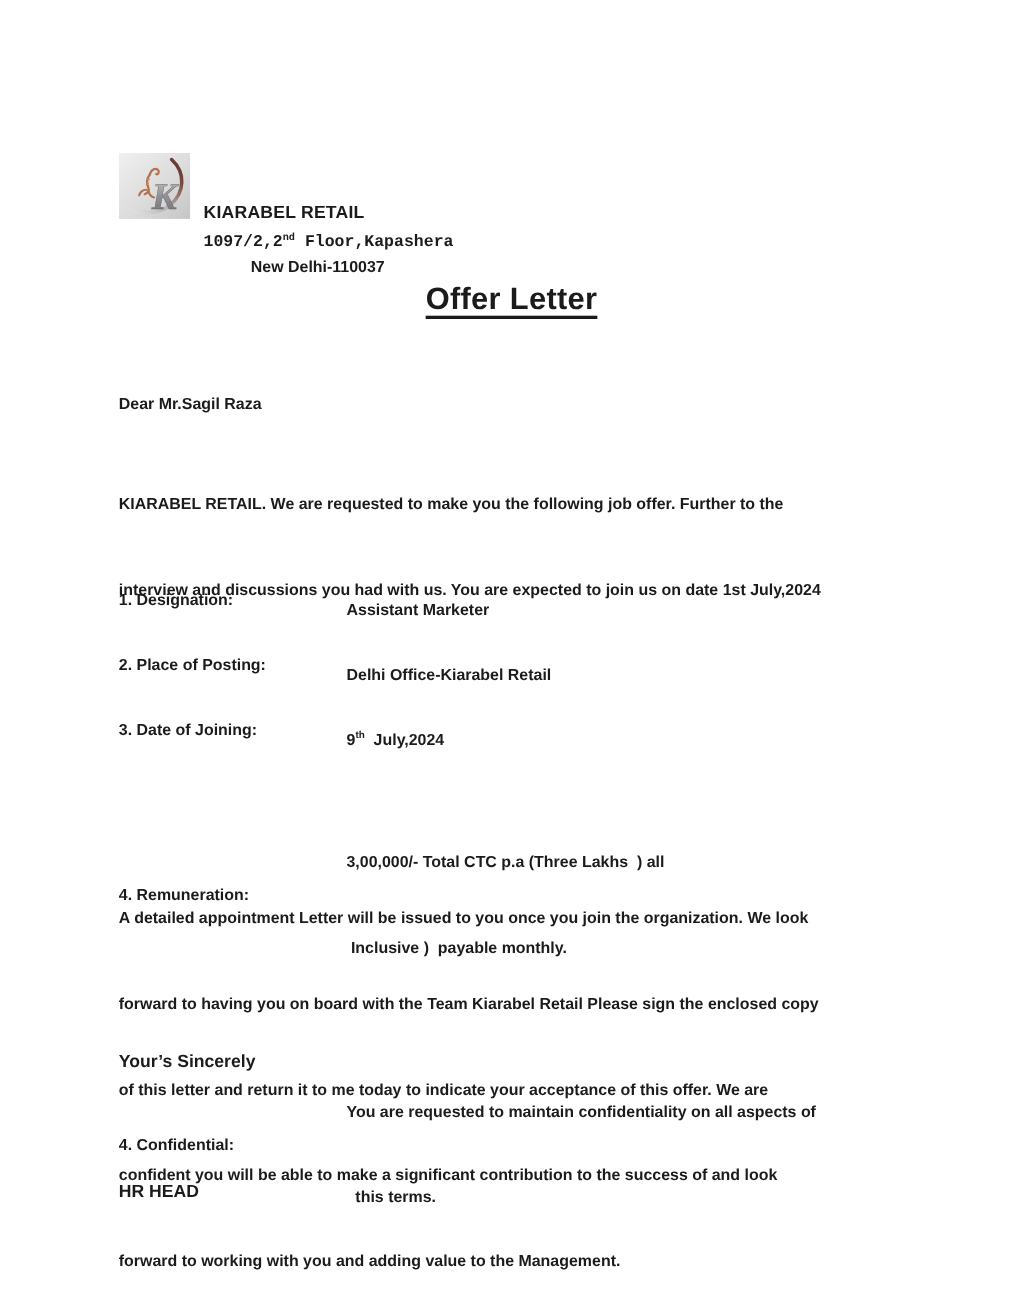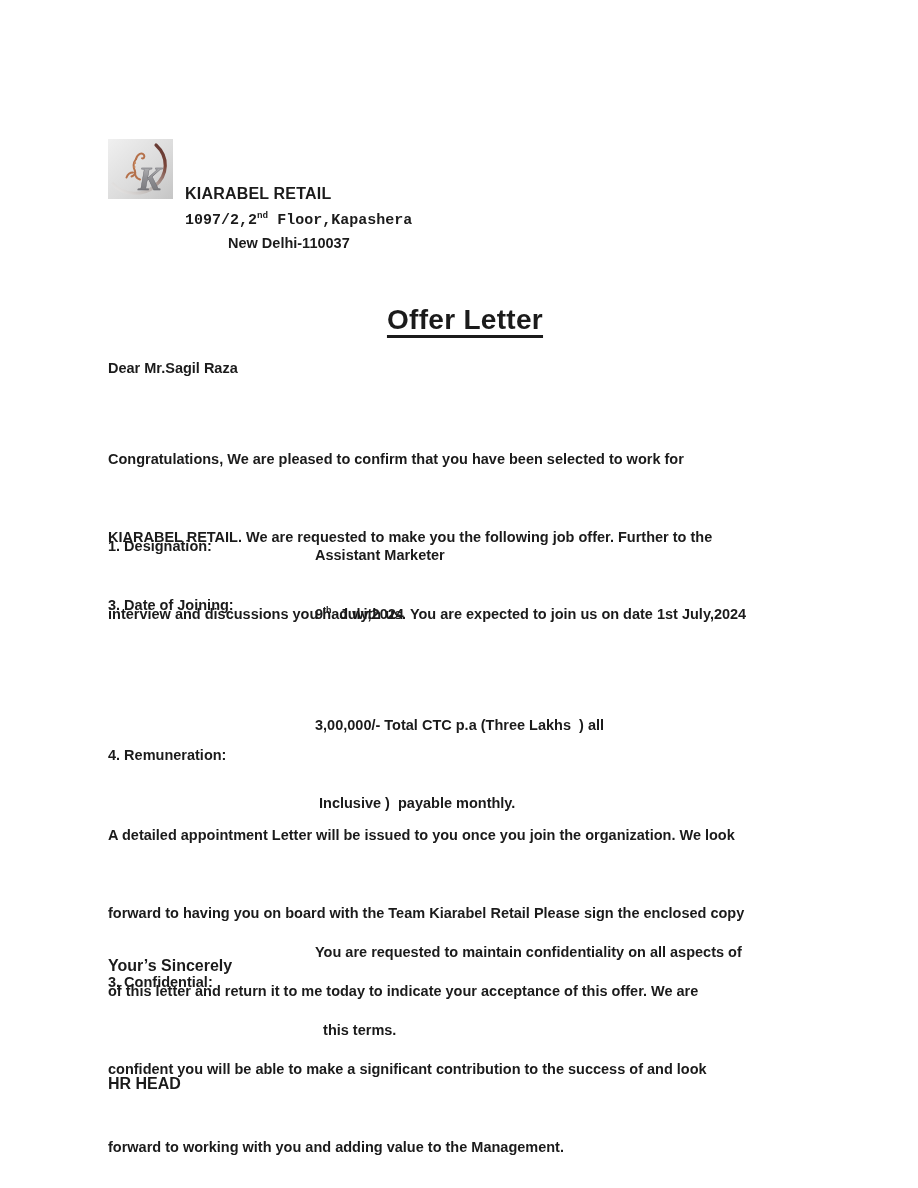--- a/index.html
+++ b/index.html
@@ -58,21 +58,20 @@
   }
   .title-text {
     font-size: 28px;
     line-height: 34px;
     letter-spacing: 0.3px;
     text-decoration: underline;
     text-decoration-thickness: 2.5px;
     text-underline-offset: 6px;
     display: inline-block;
     margin-left: 12px;
-    margin-top: 48px;
   }
 
   
   .salutation {
     left: 108px; top: 357px;
     font-size: 14.5px; line-height: 22px;
     white-space: pre;
     text-align: right;
   }
   .intro {
@@ -151,43 +150,46 @@
   <div class="abs addr1"><span>1097/2,2</span><span class="sup">nd</span><span> Floor,Kapashera</span></div>
   <div class="abs addr2">New Delhi-110037</div>
 
   <div class="abs title-wrap">
     <span class="title-text">Offer Letter</span>
   </div>
 
   <div class="abs salutation">Dear Mr.Sagil Raza</div>
 
   <div class="abs intro">
-    <div>Congratulations, We are pleased to confirm that you have been selected to work for</div>
     <div>KIARABEL RETAIL. We are requested to make you the following job offer. Further to the</div>
     <div>interview and discussions you had with us. You are expected to join us on date 1st July,2024</div>
   </div>
 
   <div class="abs terms">
     <div class="term-row gap">
       <div class="term-label">1. Designation:</div>
       <div class="term-value">Assistant Marketer</div>
+    </div>
+    <div class="term-row gap">
+      <div class="term-label">2. Place of Posting:</div>
+      <div class="term-value">Delhi Office-Kiarabel Retail</div>
     </div>
     <div class="term-row gap">
       <div class="term-label">3. Date of Joining:</div>
       <div class="term-value"><span>9</span><span class="sup">th</span><span>  July,2024</span></div>
     </div>
     <div class="term-row">
       <div class="term-label">4. Remuneration:</div>
       <div class="term-value">
         <div>3,00,000/- Total CTC p.a (Three Lakhs  ) all</div>
         <div> Inclusive )  payable monthly.</div>
       </div>
     </div>
     <div class="term-row">
-      <div class="term-label">3. Confidential:</div>
+      <div class="term-label">4. Confidential:</div>
       <div class="term-value">
         <div>You are requested to maintain confidentiality on all aspects of</div>
         <div>  this terms.</div>
       </div>
     </div>
   </div>
 
   <div class="abs closing">
     <div>A detailed appointment Letter will be issued to you once you join the organization. We look</div>
     <div>forward to having you on board with the Team Kiarabel Retail Please sign the enclosed copy</div>

